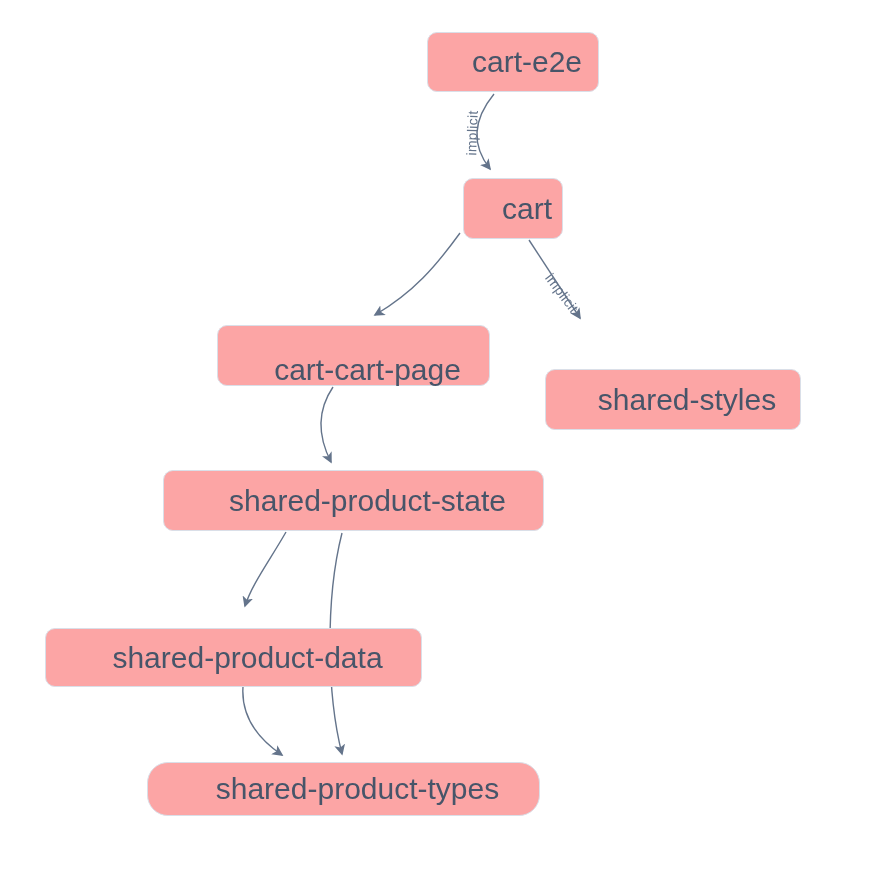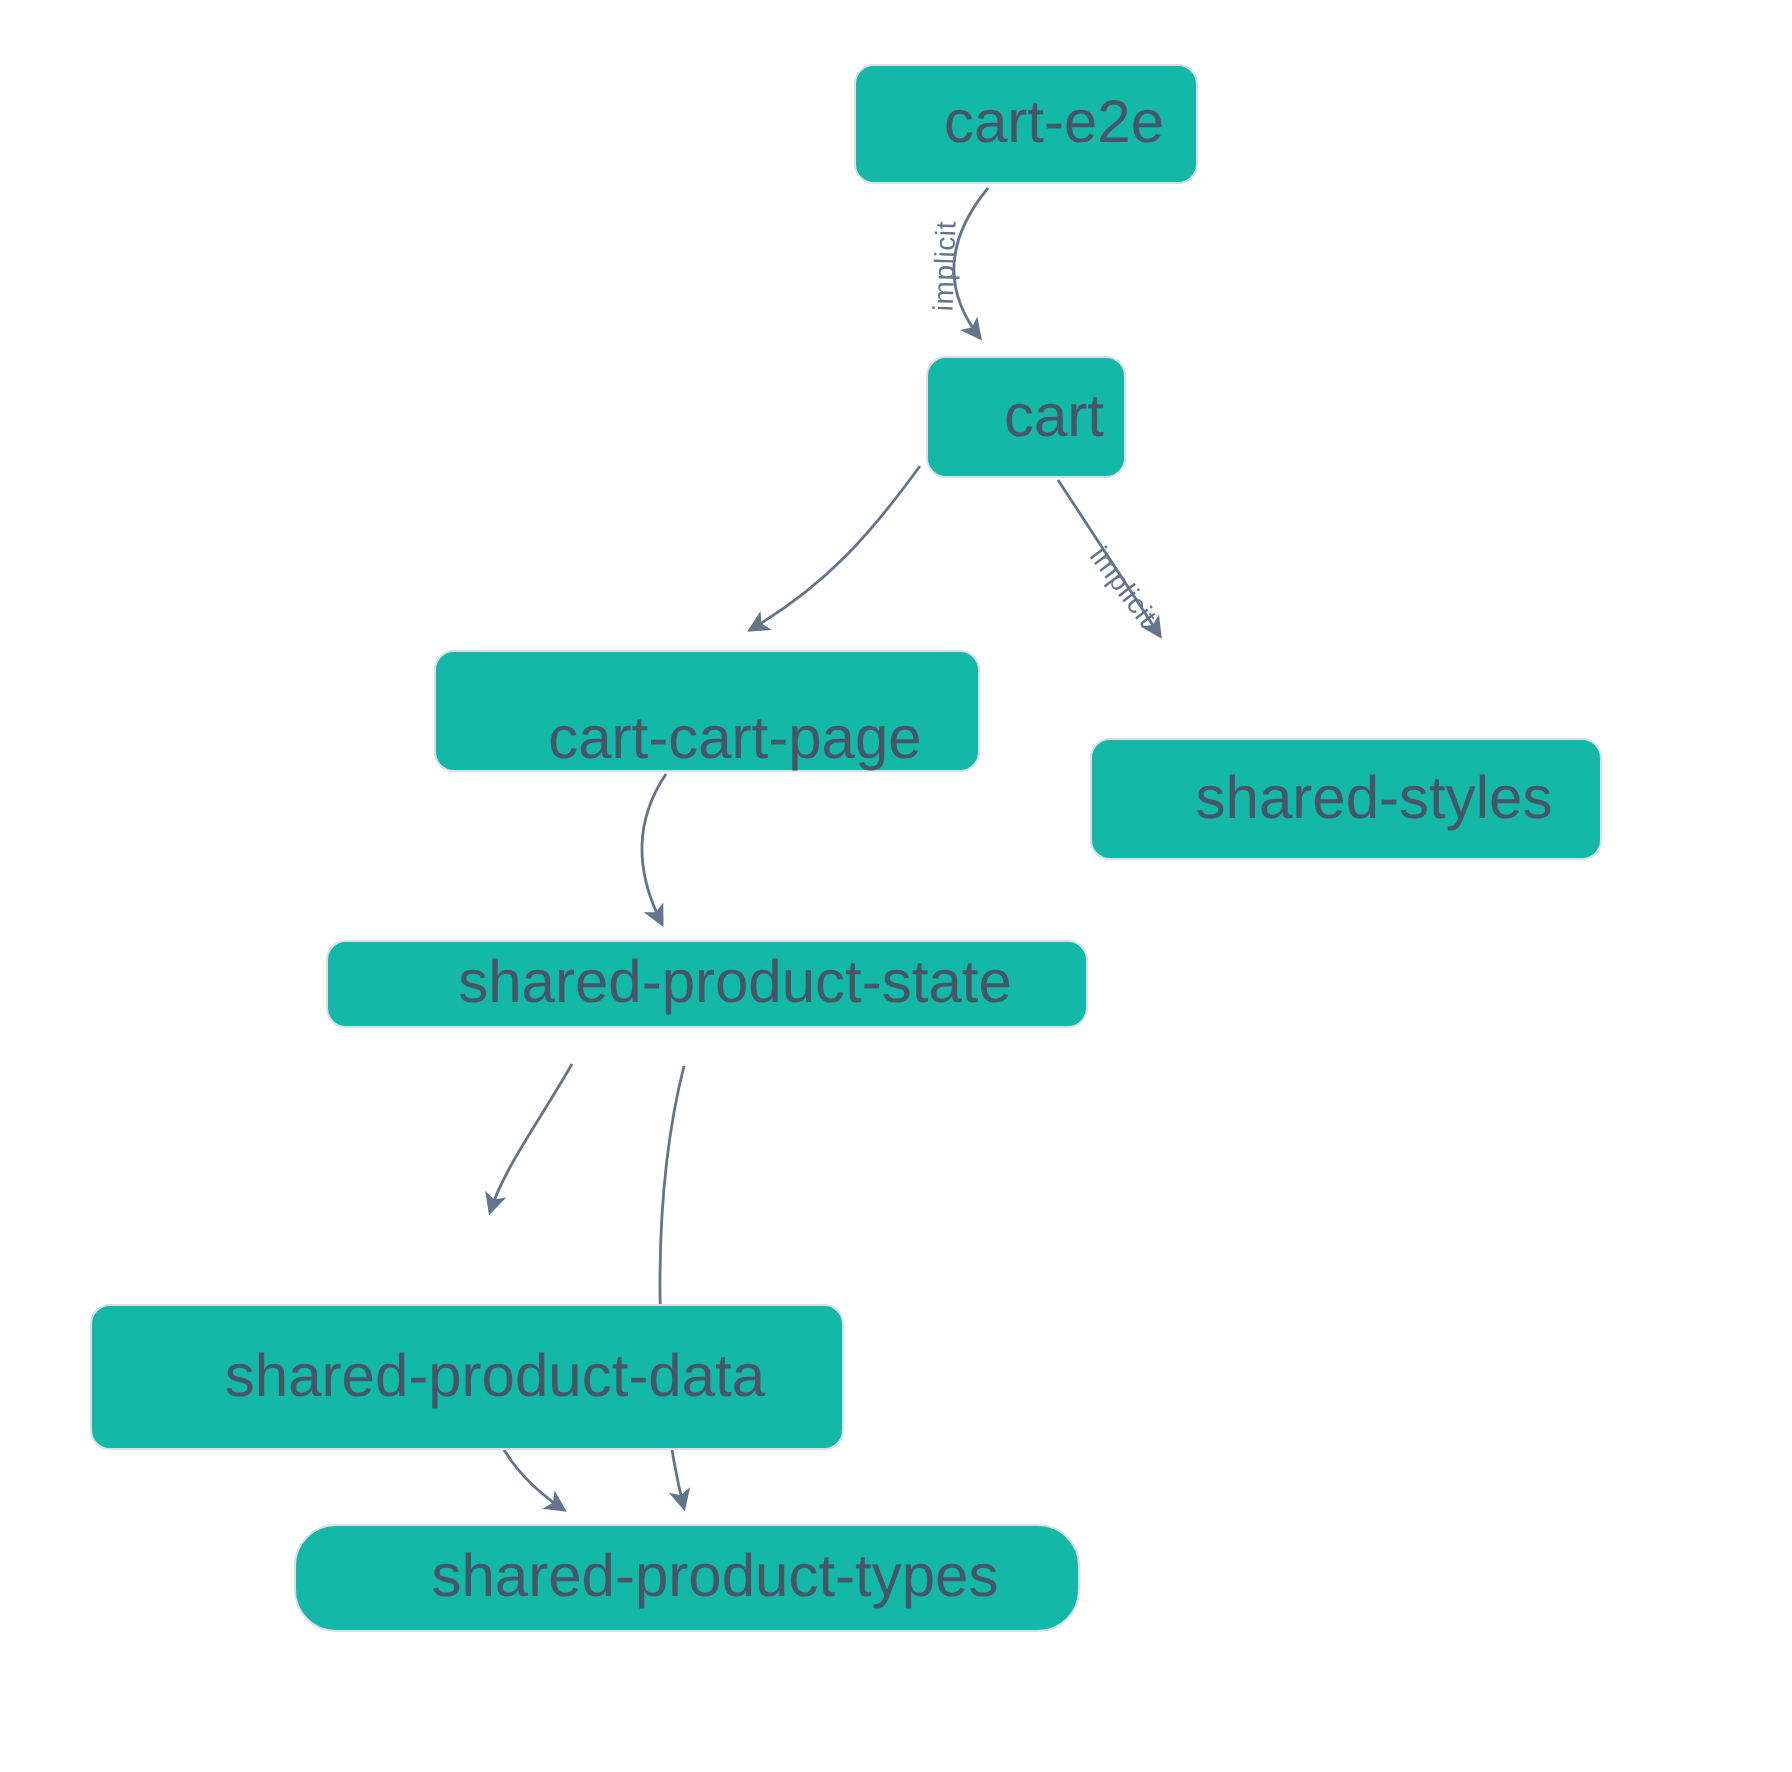--- a/index.html
+++ b/index.html
@@ -23,21 +23,21 @@
     height: 886px;
   }
   .edge-path {
     fill: none;
     stroke: #64748b;
     stroke-width: 1.4;
   }
   .node {
     position: absolute;
     box-sizing: border-box;
-    background: #14b8a6;
+    background: #fca5a5;
     border: 1px solid #dadfe8;
     border-radius: 10px;
     display: flex;
     align-items: center;
     justify-content: center;
     color: #475569;
     font-size: 30px;
     line-height: 1;
     white-space: nowrap;
     cursor: pointer;
@@ -98,25 +98,25 @@
   </div>
 
   <div class="node" style="left:217px; top:325px; width:273px; height:61px;align-items:flex-end;">
     <span>cart-cart-page</span>
   </div>
 
   <div class="node" style="left:545px; top:325px; width:256px; height:61px;margin-top:44px;">
     <span>shared-styles</span>
   </div>
 
-  <div class="node" style="left:163px; top:470px; width:381px; height:44px;">
+  <div class="node" style="left:163px; top:470px; width:381px; height:61px;">
     <span>shared-product-state</span>
   </div>
 
-  <div class="node" style="left:45px; top:652px; width:377px; height:73px;text-align:right;">
+  <div class="node" style="left:45px; top:628px; width:377px; height:59px;text-align:right;">
     <span>shared-product-data</span>
   </div>
 
   <div class="node" style="left:147px; top:762px; width:393px; height:54px;border-radius:21px;">
     <span>shared-product-types</span>
   </div>
 
 </div>
 
 </body></html>

